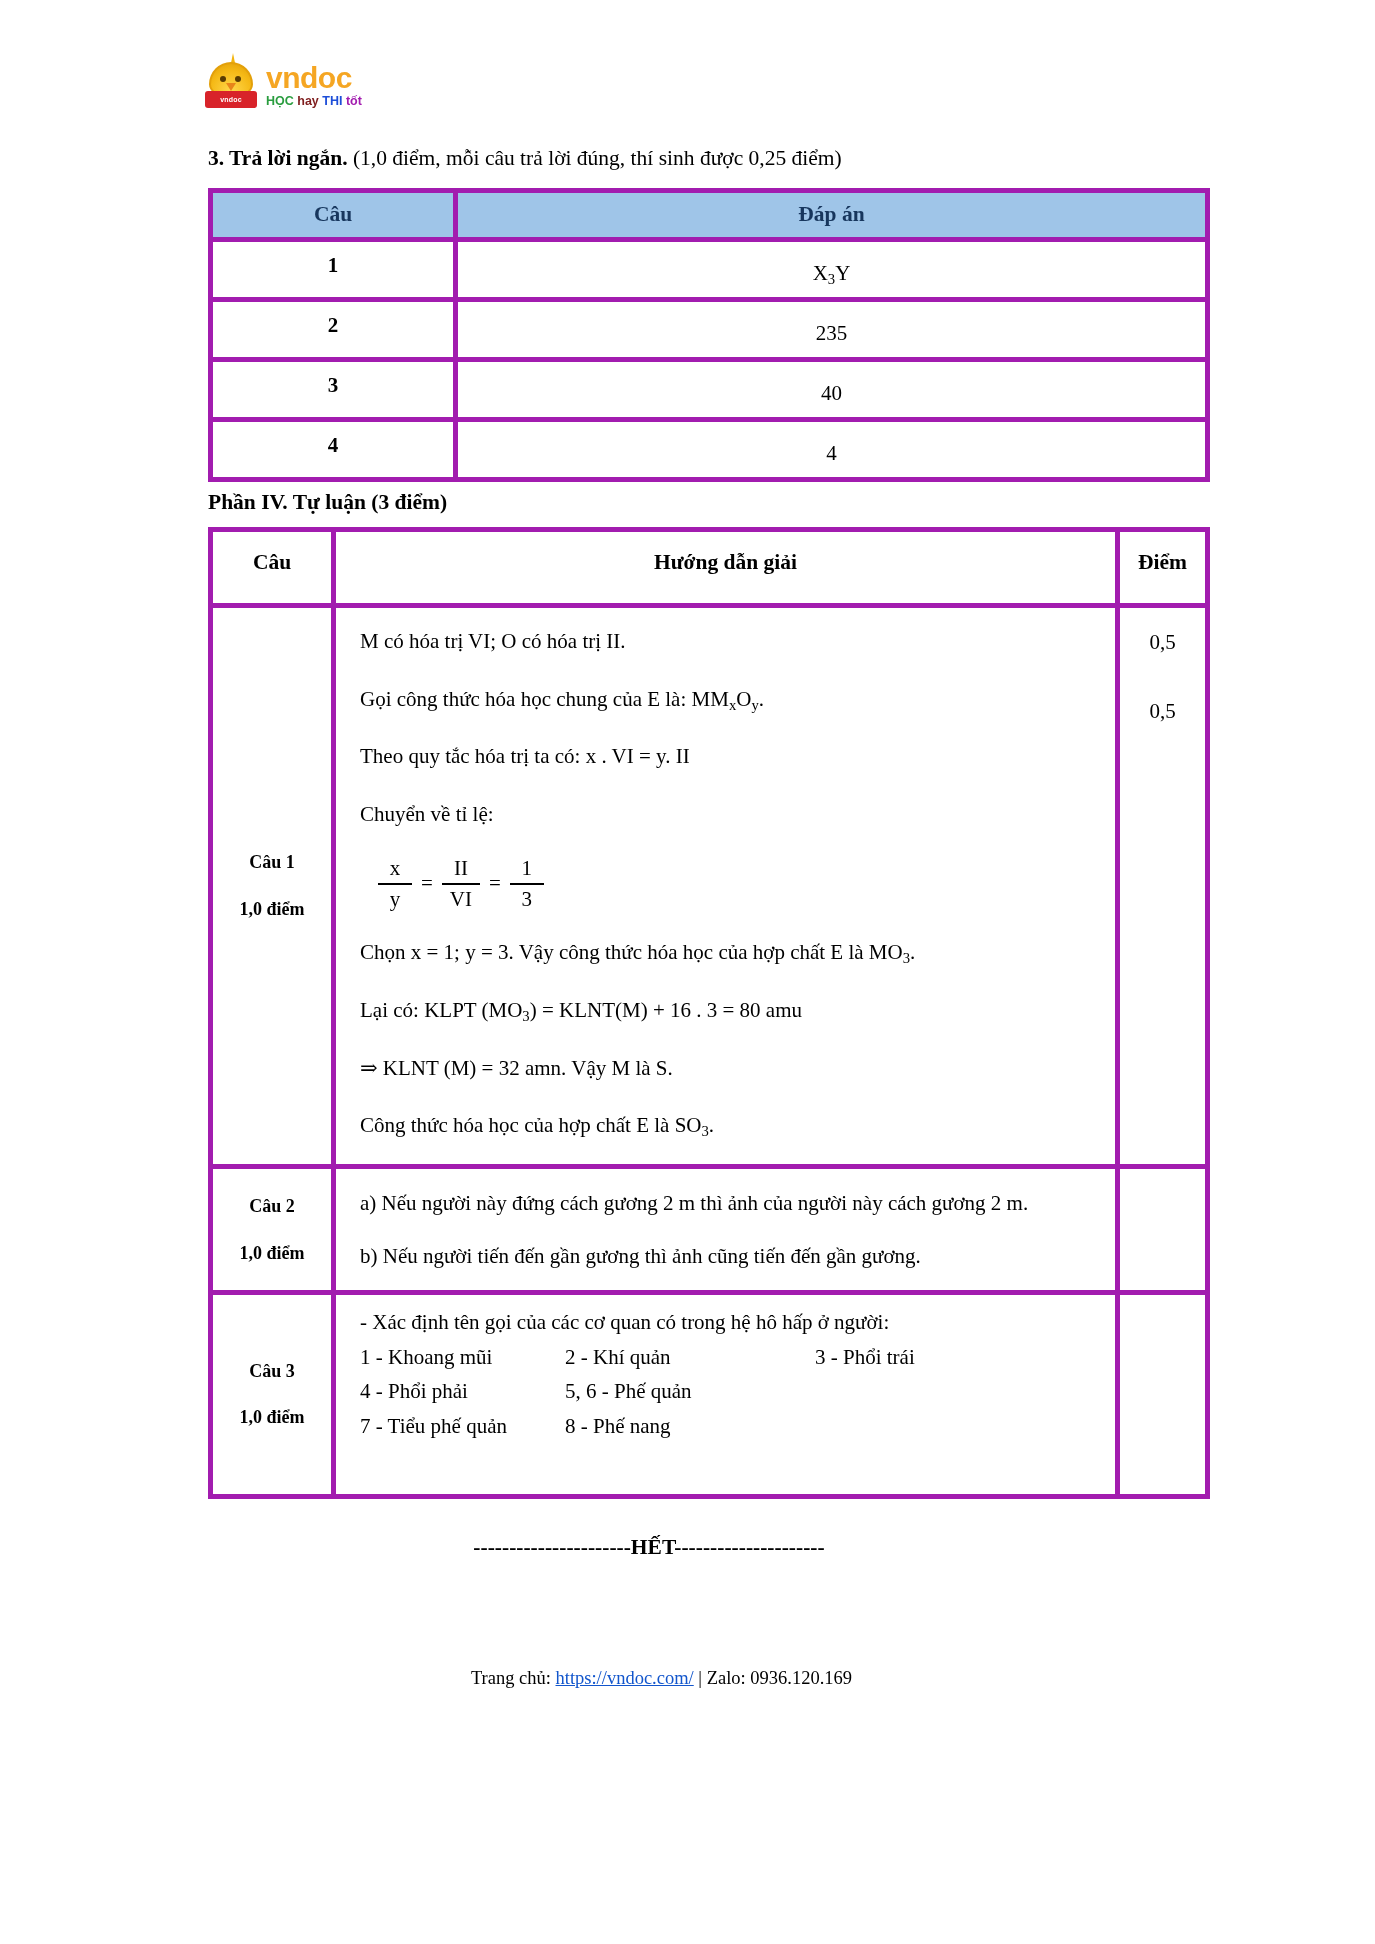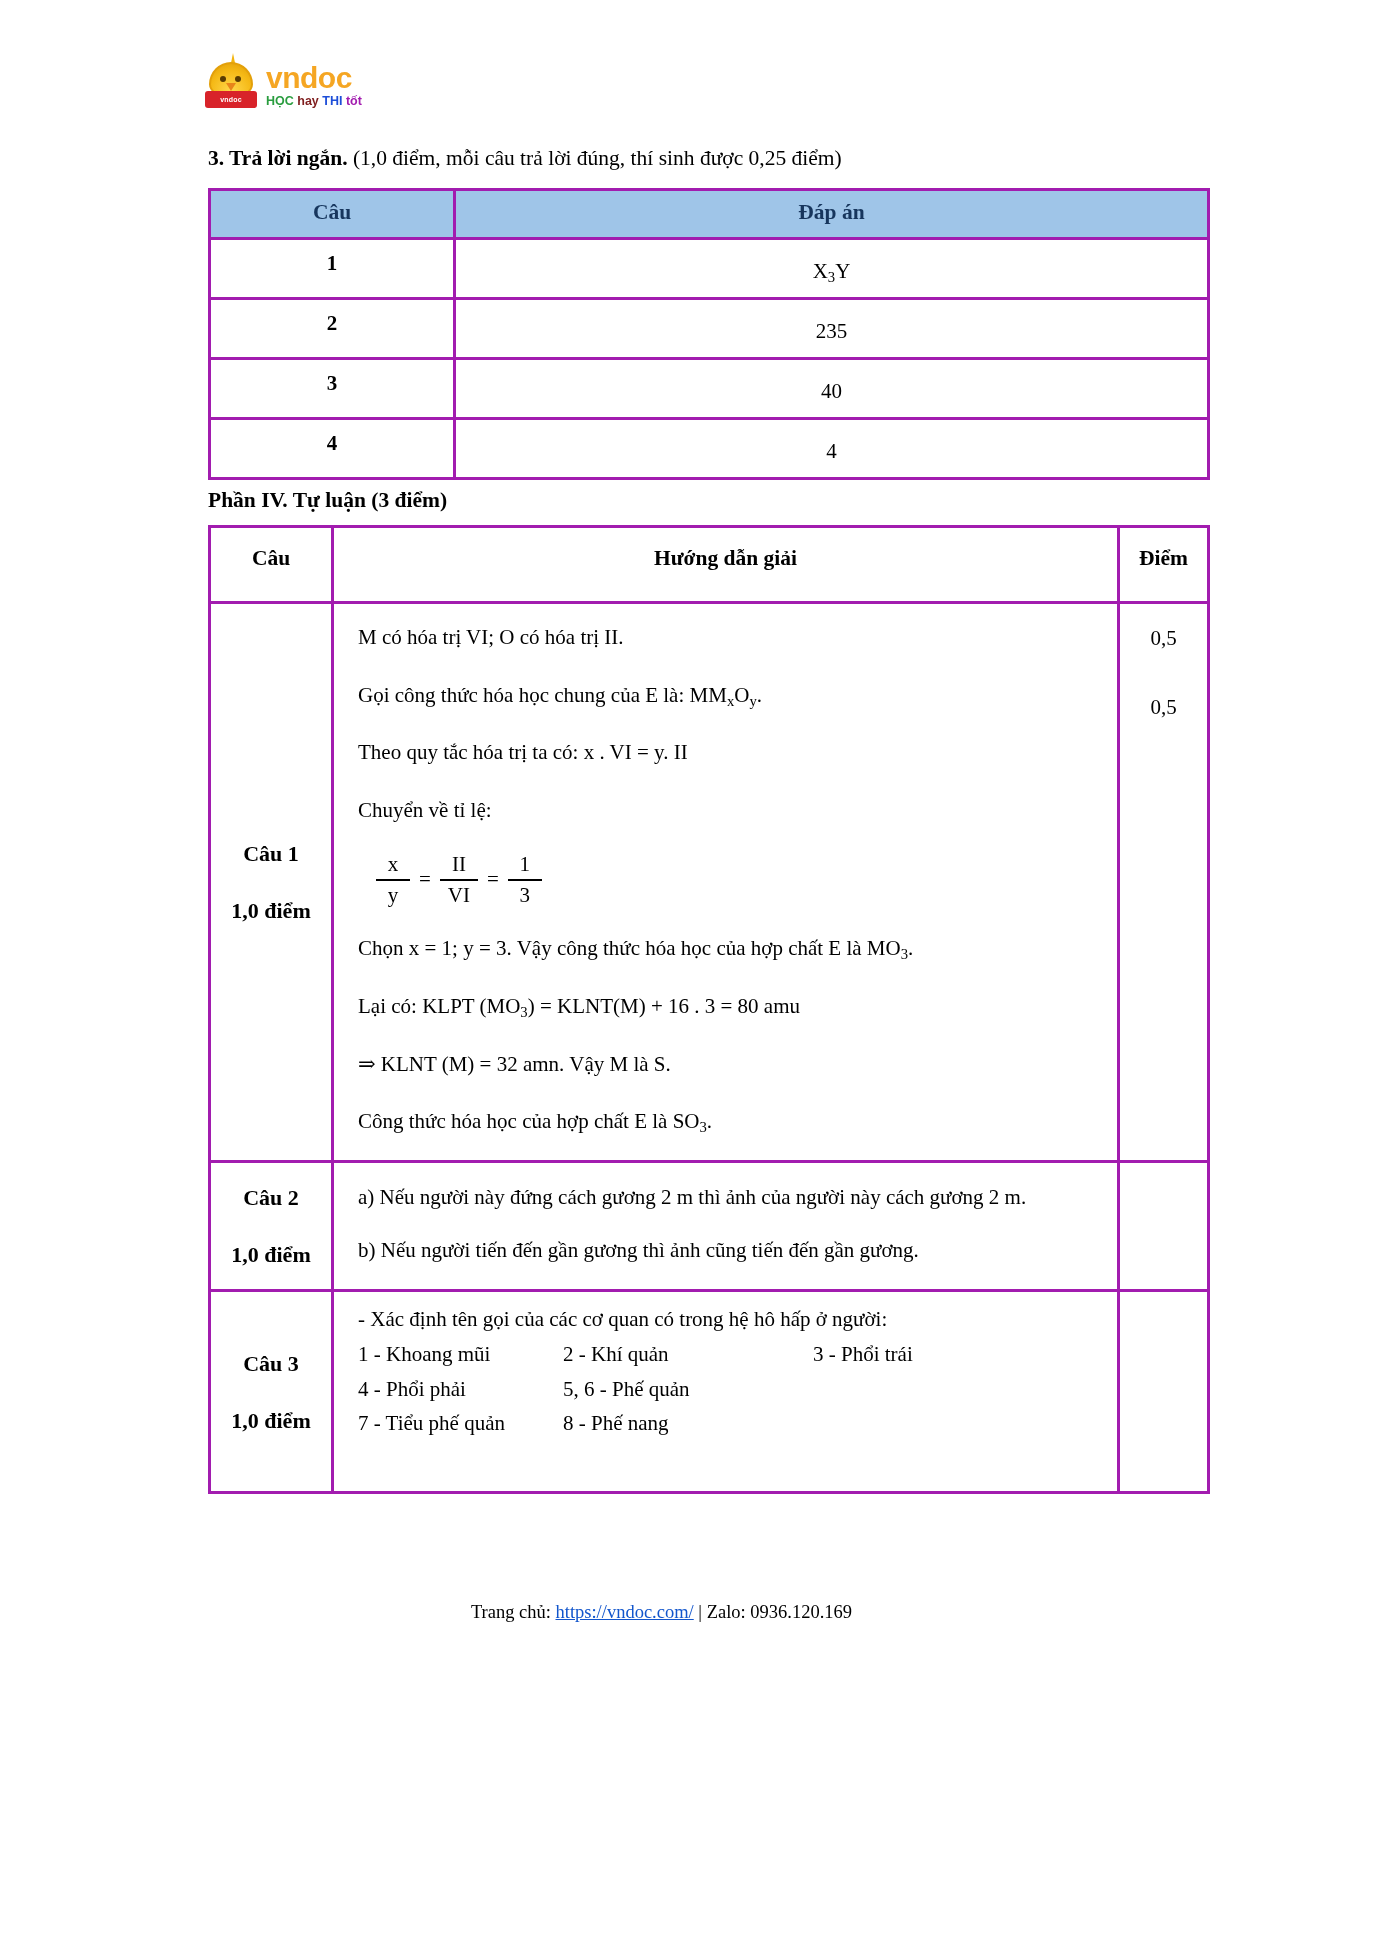--- a/index.html
+++ b/index.html
@@ -126,21 +126,21 @@
     margin: 8px 0 12px 0;
   }
 
   
   table.tbl {
     border-collapse: collapse;
     width: 100%;
     table-layout: fixed;
   }
   table.tbl td, table.tbl th {
-    border: 3px solid #a21caf;
+    border: 5px solid #a21caf;
     vertical-align: top;
     font-size: 21px;
   }
   .t1 .hdr td {
     background: #9fc5e8;
     text-align: center;
     font-weight: bold;
     font-size: 21.5px;
     color: #17365d;
     height: 49px;
@@ -165,21 +165,21 @@
   .t2 .hdr td {
     text-align: center;
     font-weight: bold;
     font-size: 21.5px;
     height: 76px;
     padding-top: 18px;
   }
   .t2 td.cau-cell {
     text-align: center;
     font-weight: bold;
-    font-size: 22px;
+    font-size: 18px;
     vertical-align: middle;
     line-height: 2.6;
     padding: 6px 2px;
     margin-left: 46px;
   }
   .t2 td.body-cell {
     padding: 18px 30px 18px 24px;
     font-size: 21px;
     line-height: 1.5;
   }
@@ -385,19 +385,20 @@
             </div>
             <div class="c3line" style="margin-bottom:34px">
               <span class="sp" style="width:205px">7 - Tiểu phế quản</span><span class="sp" style="width:250px">8 - Phế nang</span><span class="sp"></span>
             </div>
           </td>
           <td class="diem-cell"></td>
         </tr>
       </tbody>
     </table>
 
+    <div class="het">----------------------HẾT---------------------</div>
   </div>
 
   <div class="foot">
     <span>Trang chủ: </span><a href="#">https://vndoc.com/</a><span> | </span><span>Zalo: 0936.120.169</span>
   </div>
 
 </div>
 
 </body></html>

